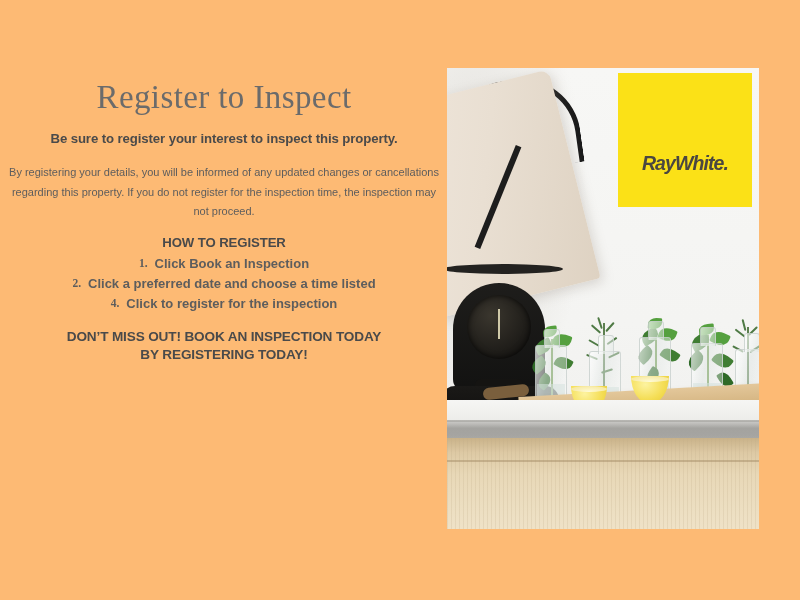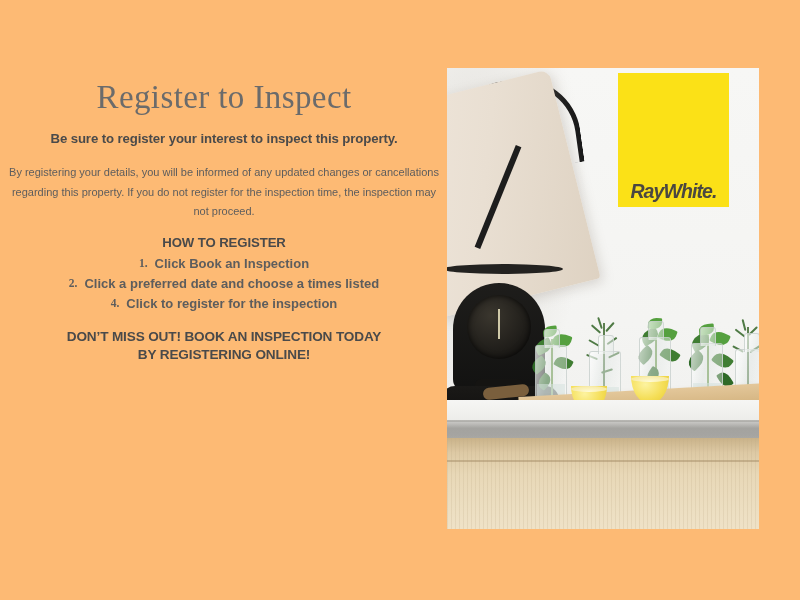--- a/index.html
+++ b/index.html
@@ -125,27 +125,27 @@
     width: 45%;
     height: 78%;
     background: radial-gradient(ellipse at 20% 35%, rgba(205,200,192,0.55) 0%, rgba(245,245,243,0) 70%);
   }
 
   
   .logo-sign {
     position: absolute;
     left: 171px;
     top: 5px;
-    width: 111px;
+    width: 134px;
     height: 134px;
     background: #FBE117;
     display: flex;
     align-items: flex-end;
     justify-content: center;
-    padding-bottom: 4px;
+    padding-bottom: 32px;
     box-sizing: border-box;
   }
   .logo-text {
     font-family: "Liberation Sans", sans-serif;
     font-style: italic;
     font-weight: bold;
     font-size: 19.5px;
     letter-spacing: -0.9px;
     color: #4a4741;
     white-space: nowrap;
@@ -390,31 +390,31 @@
 
     <p class="para">By registering your details, you will be informed of any updated changes or cancellations regarding this property. If you do not register for the inspection time, the inspection may not proceed.</p>
 
     <p class="howto-head">HOW TO REGISTER</p>
 
     <ol class="steps">
       <li>
         <span class="step-num">1.</span><span>Click Book an Inspection</span>
       </li>
       <li>
-        <span class="step-num">2.</span><span>Click a preferred date and choose a times listed</span>
+        <span class="step-num">2.</span><span>Click a preferred date and choose a time listed</span>
       </li>
       <li>
         <span class="step-num">4.</span><span>Click to register for the inspection</span>
       </li>
     </ol>
 
 
     <p class="cta">
       <span>DON’T MISS OUT! BOOK AN INSPECTION TODAY</span><br>
-      <span>BY REGISTERING ONLINE!</span>
+      <span>BY REGISTERING TODAY!</span>
     </p>
   </div>
 
   <div class="photo">
     <div class="wall"></div>
     <div class="wall-shadow"></div>
 
     <div class="logo-sign">
       <span class="logo-text">RayWhite.</span>
     </div>

